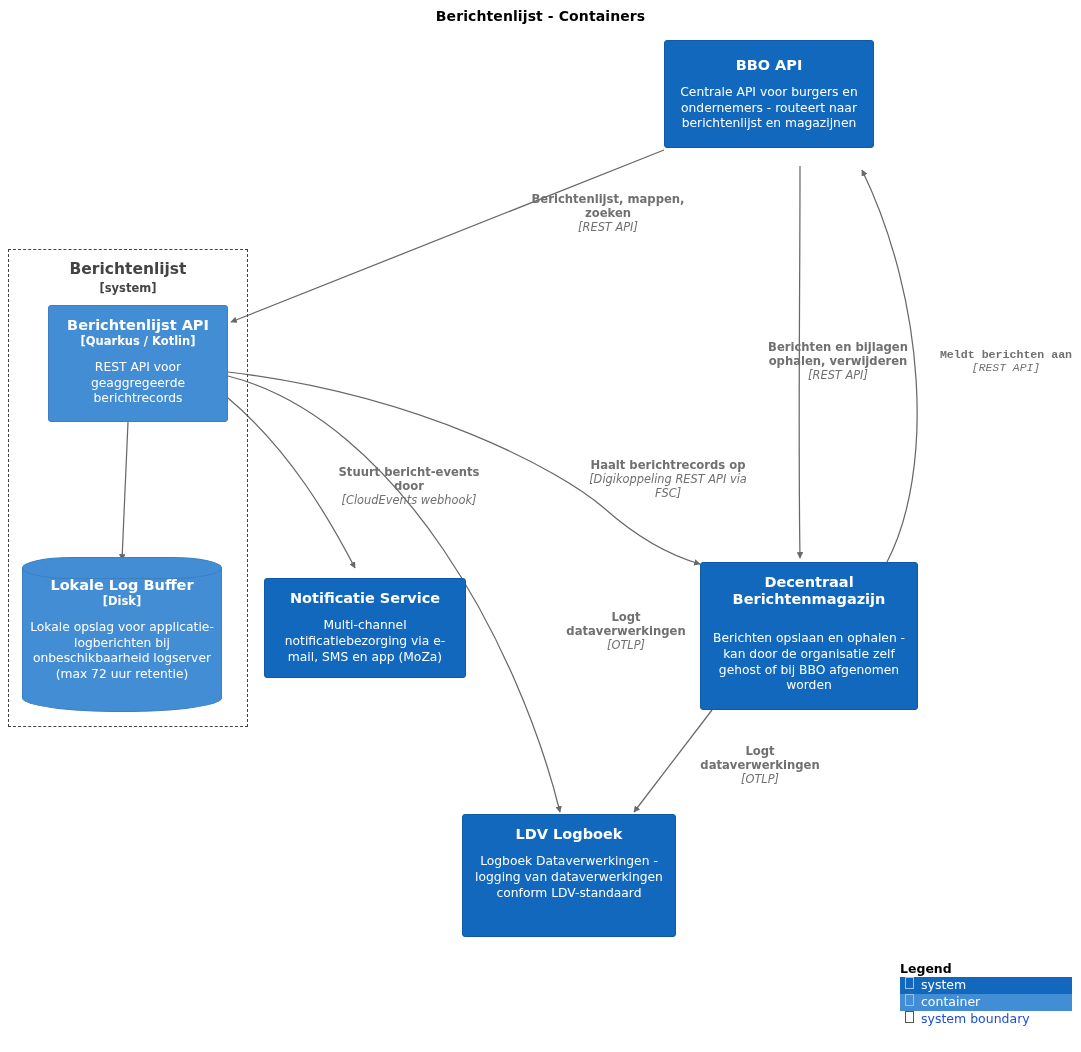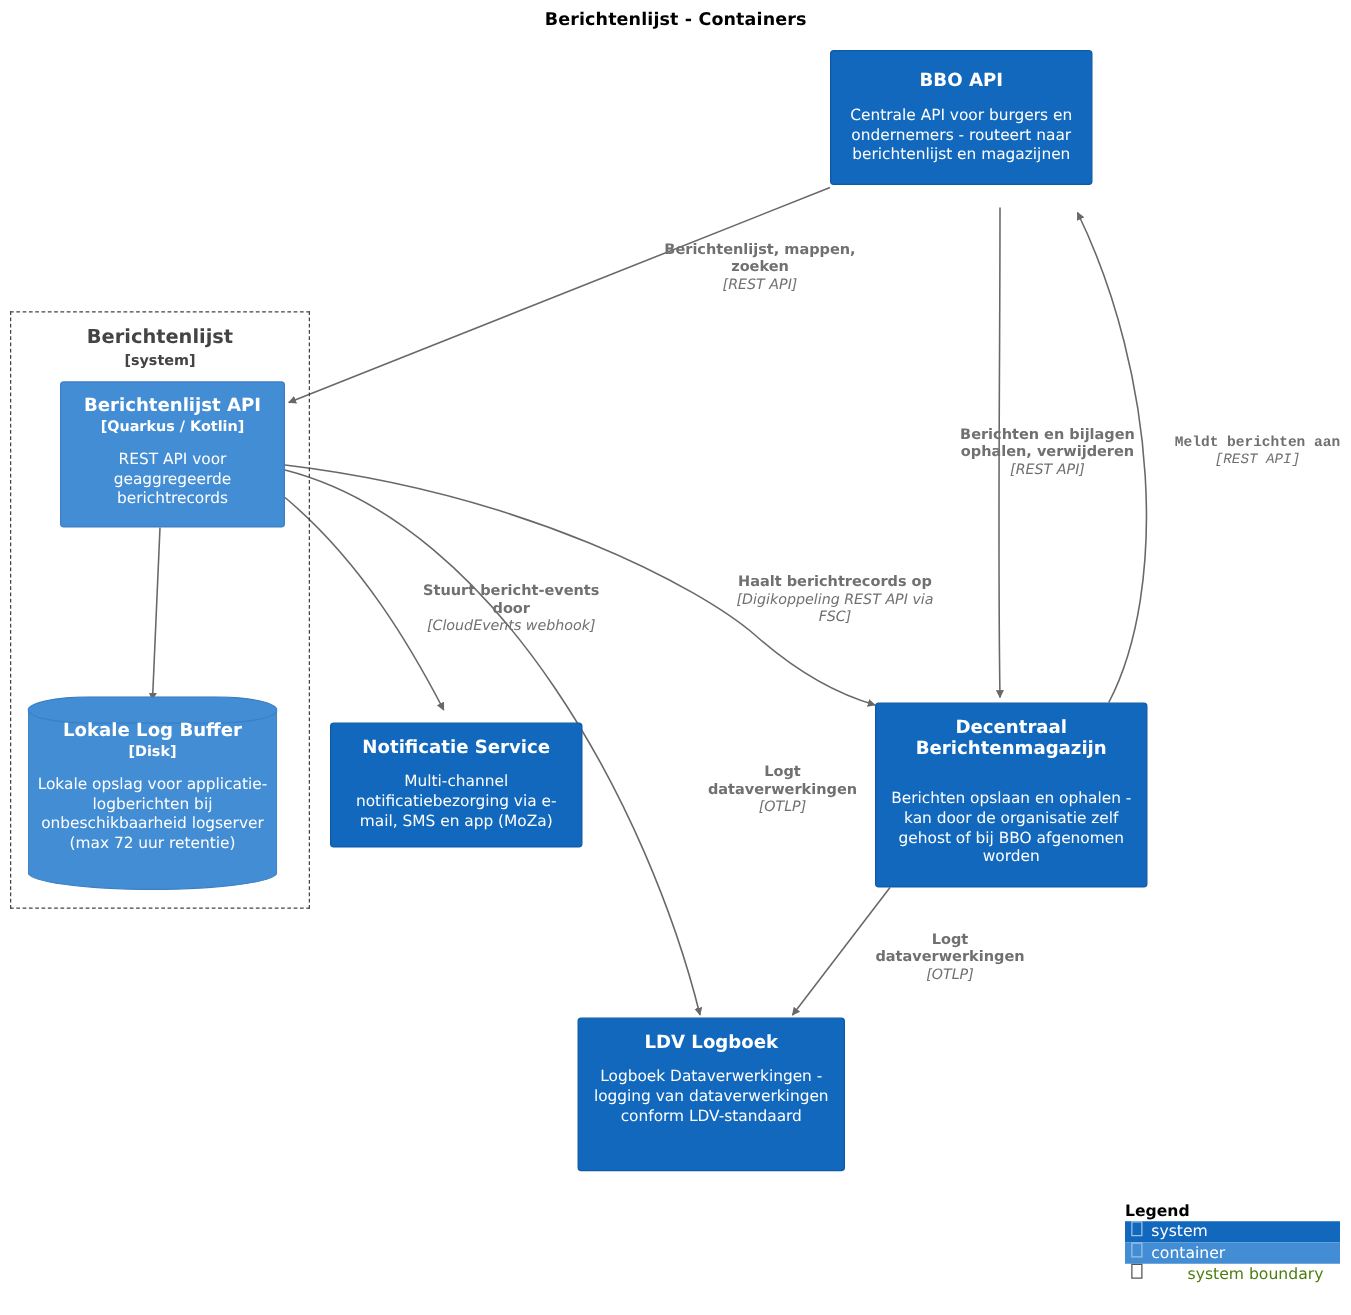--- a/index.html
+++ b/index.html
@@ -201,21 +201,21 @@
     flex: 0 0 auto;
   }
   .legend-row.sys .legend-swatch,
   .legend-row.cont .legend-swatch { border-color: #9cc2e6; }
   .legend-row.bnd .legend-swatch { border-color: #555555; }
   .legend-label {
     font-size: 12.5px;
     color: #ffffff;
     white-space: nowrap;
   }
-  .legend-row.bnd .legend-label { color: #4d7c0f; margin-left: 29px; }
+  .legend-row.bnd .legend-label { color: #1d4ed8; }
 </style>
 </head>
 <body>
 
 <div id="canvas">
 
   <div class="diagram-title">Berichtenlijst - Containers</div>
 
   <svg id="edges" viewBox="0 0 1081 1052">
     <defs>

